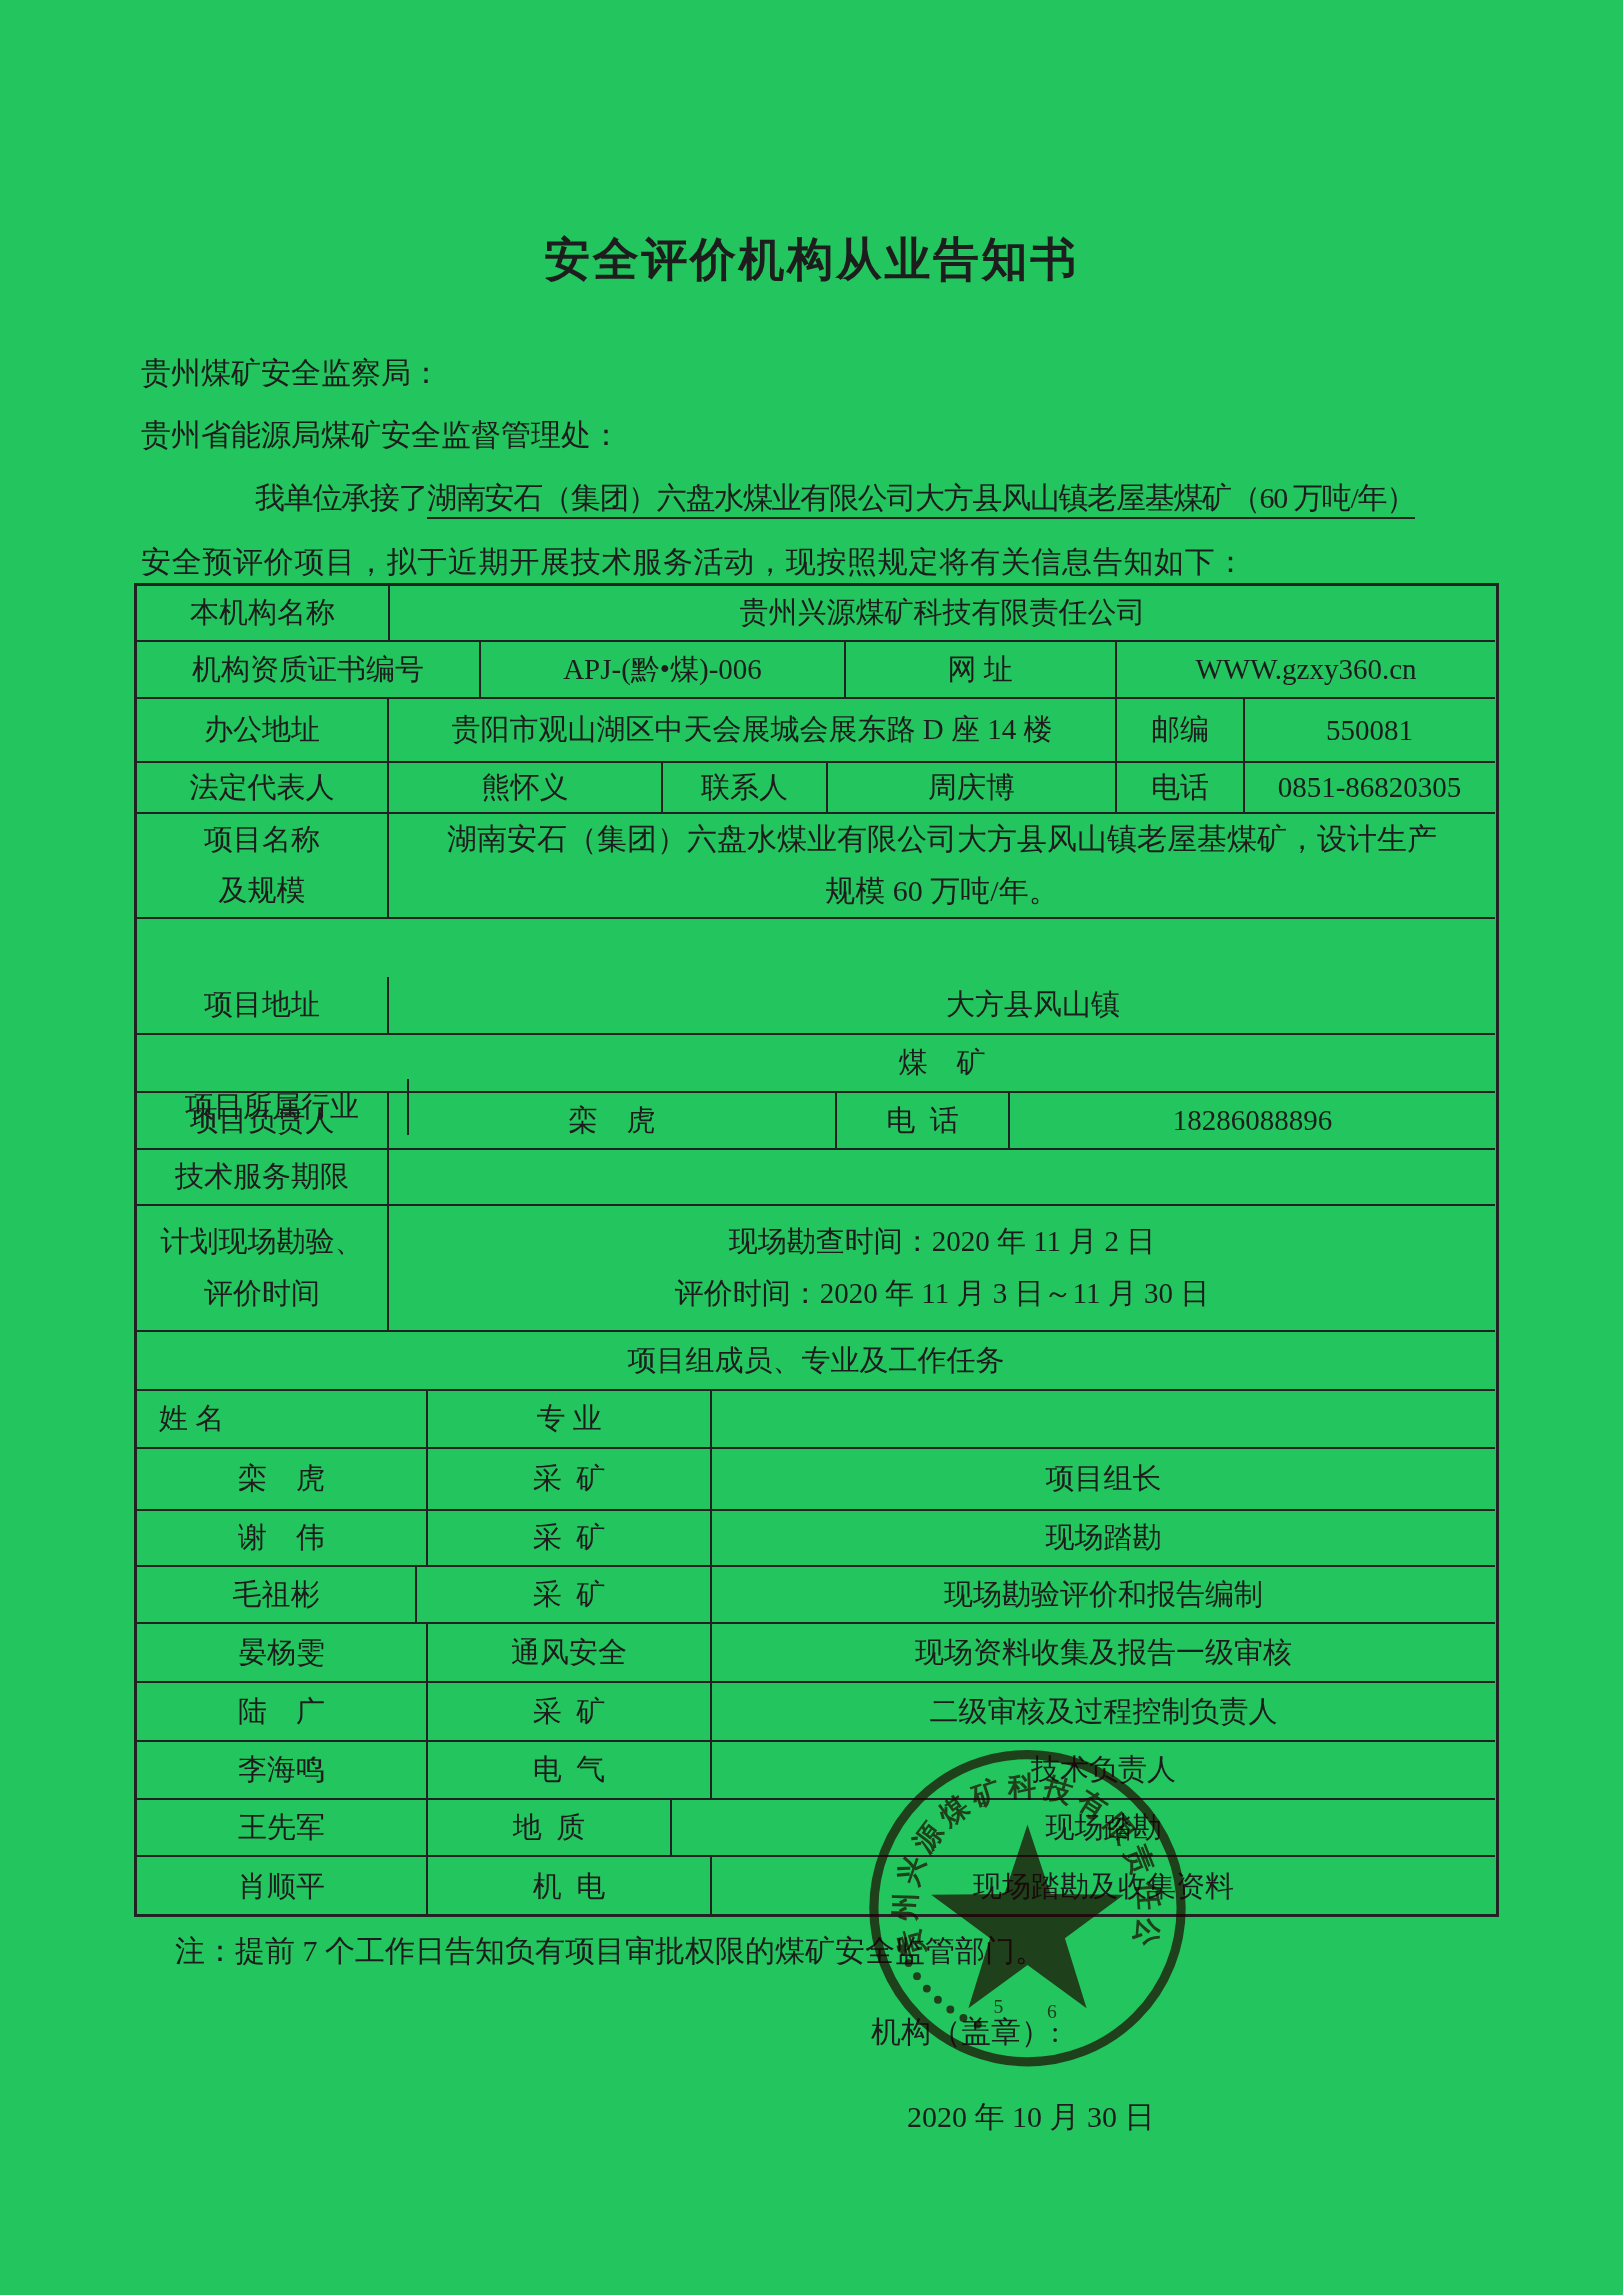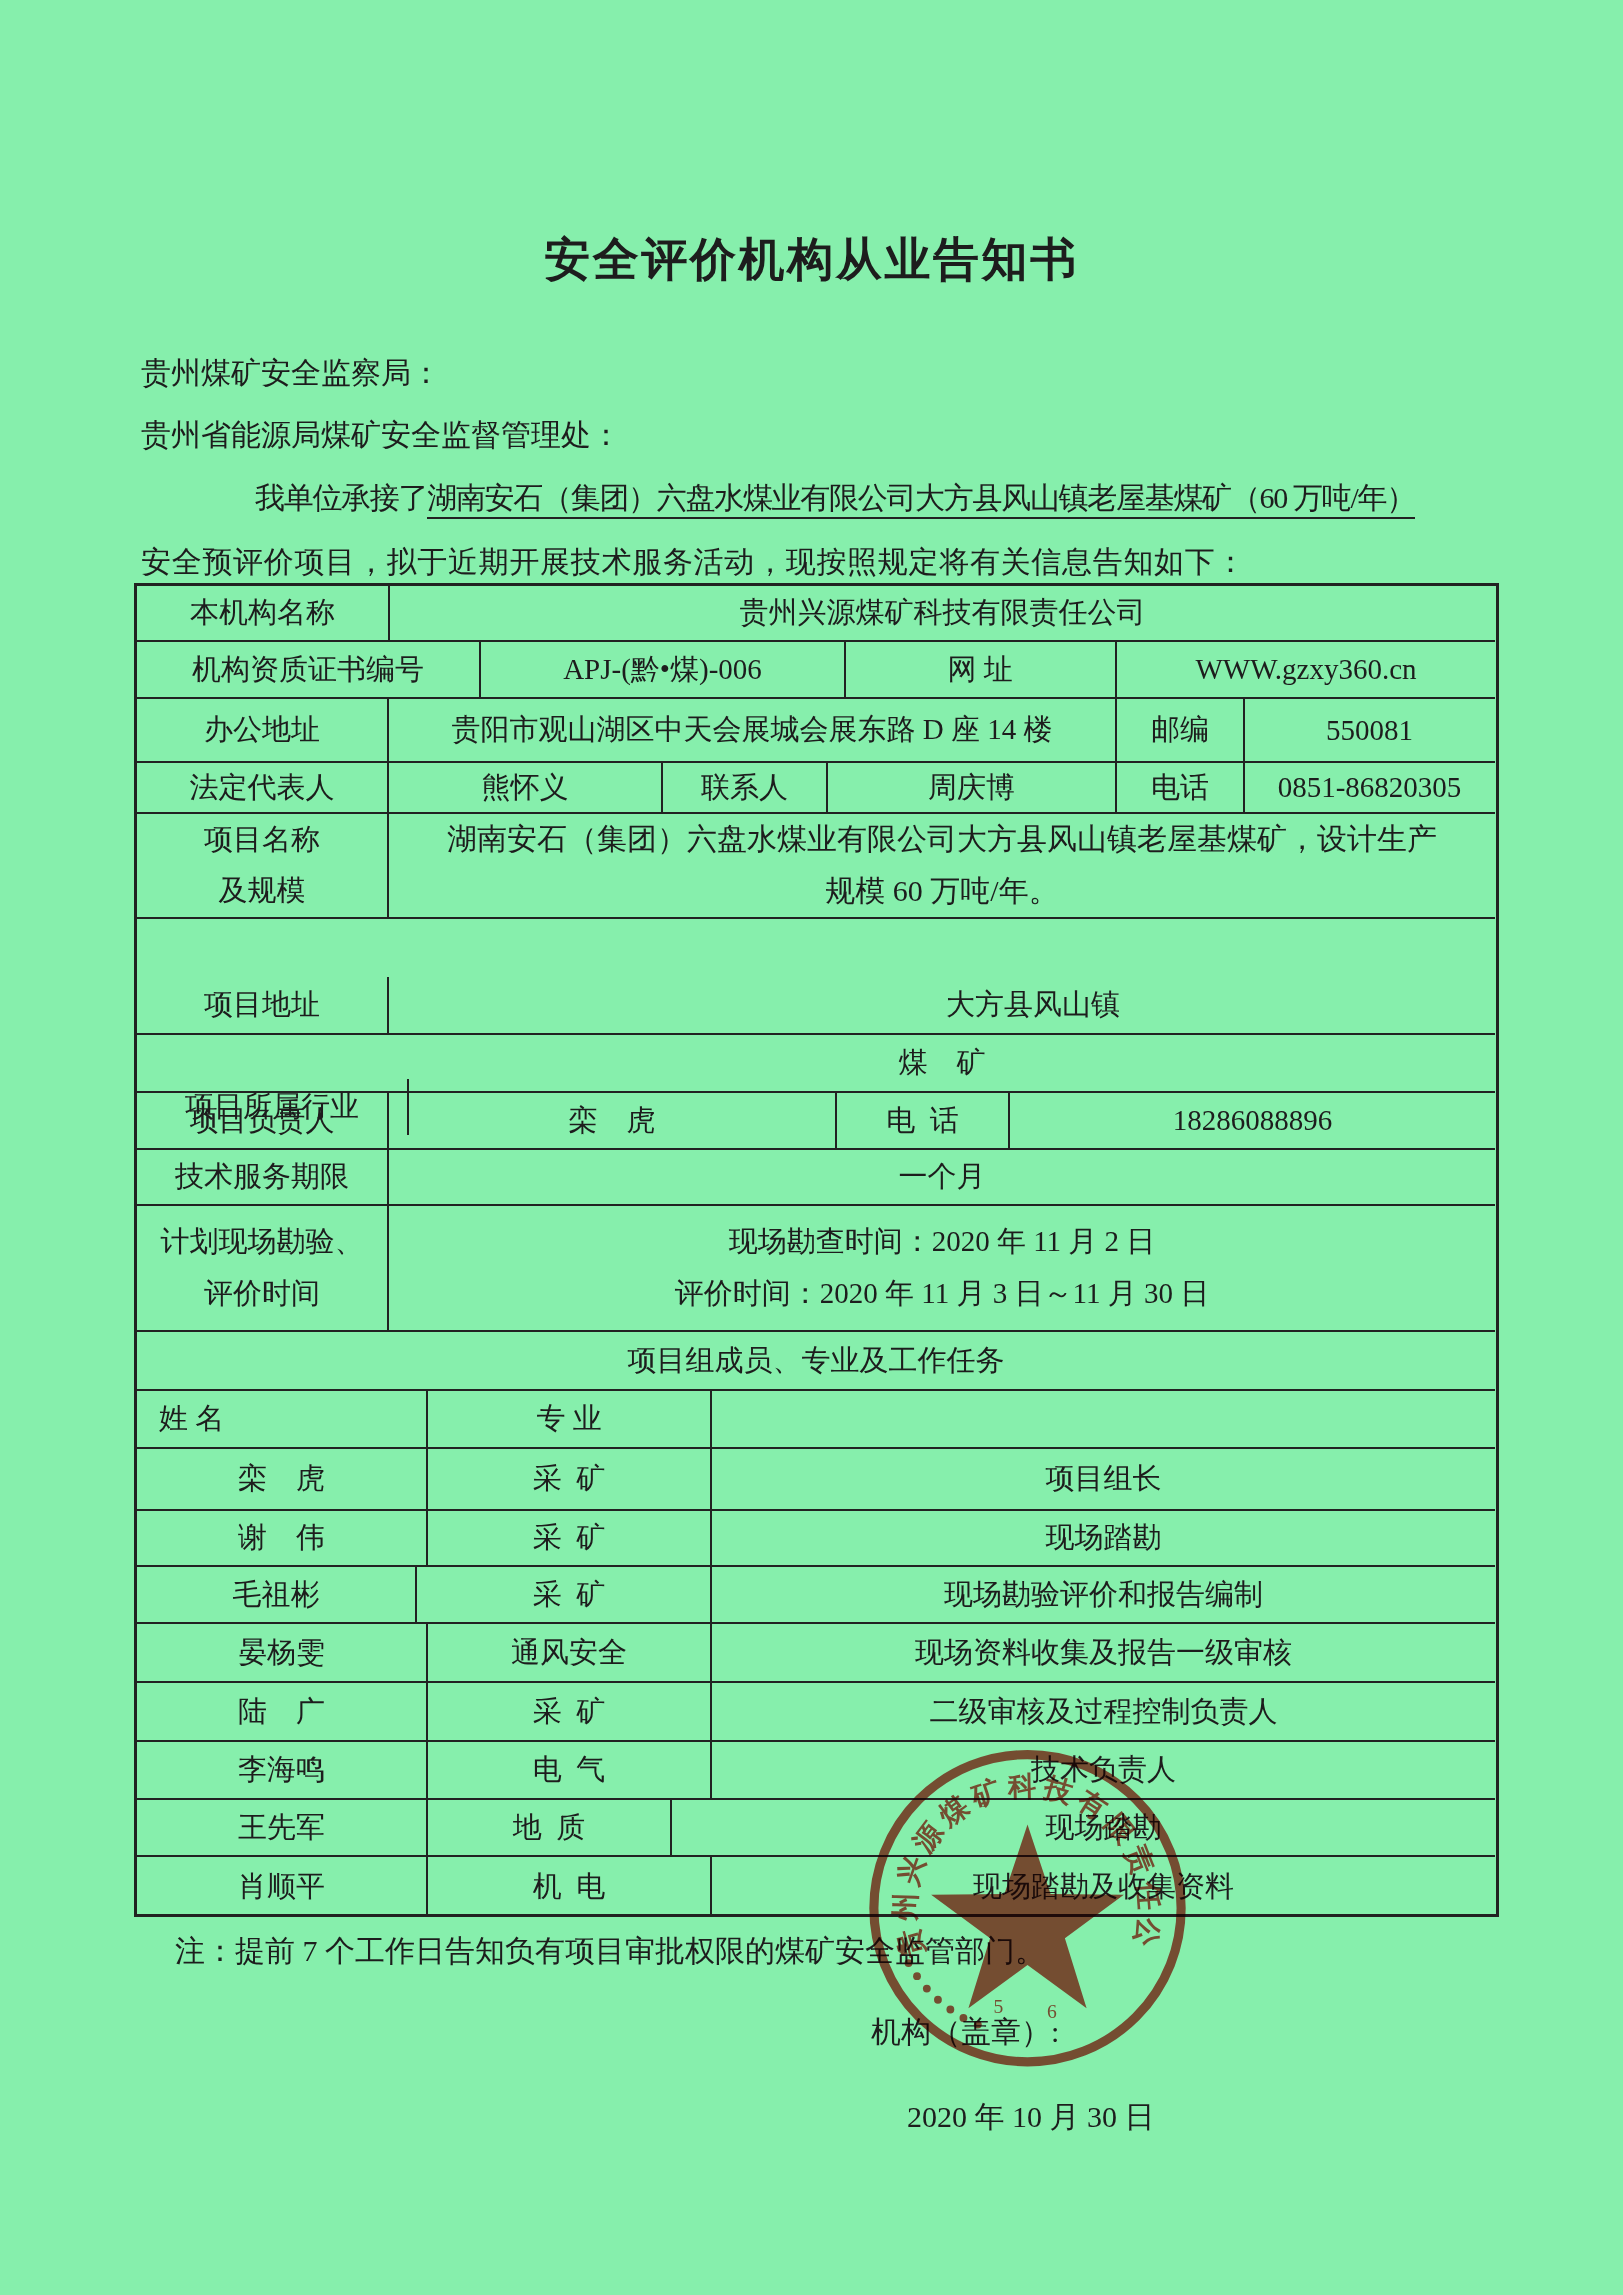--- a/index.html
+++ b/index.html
@@ -1,19 +1,19 @@
 <!DOCTYPE html>
 <html style="font-size:10.5px"><head>
 <meta charset="utf-8">
 <style>
   html,body{margin:0;padding:0;background:#888;}
   #page{
     position:relative;
     width:1623px;height:2295px;
-    background:#86efac;
+    background:#22c55e;
     font-family:"Liberation Serif","DejaVu Serif",serif;
     color:#1d1d1d;
     overflow:hidden;
   }
   .abs{position:absolute;}
   #doc-title{
     left:0;top:230px;width:1623px;height:59px;
     text-align:center;font-size:46px;font-weight:700;
     letter-spacing:2.6px;line-height:59px;
   }
@@ -141,21 +141,20 @@
         </div>
       <div class="tcell" style="left:252px;width:448px;white-space:pre;">栾    虎</div>
       <div class="tcell" style="left:700px;width:173px;white-space:pre;">电  话</div>
       <div class="tcell lastc" style="left:873px;width:485px;">18286088896</div>
     </div>
 
     <div class="trow" style="top:564px;height:56px;">
       <div class="tcell dist vcenter" style="left:0;width:252px;">
           <div class="dl">技术服务期限</div>
         </div>
-      <div class="tcell lastc" style="left:252px;width:1106px;">一个月</div>
     </div>
 
     <div class="trow" style="top:620px;height:126px;">
       <div class="tcell dist twoline" style="left:0;width:252px;">
         <div class="dl" style="padding:0 11.8px;">计划现场勘验、</div>
         <div class="dl" style="padding:0 36px;">评价时间</div>
       </div>
       <div class="tcell lastc twoline" style="left:252px;width:1106px;">
         <div class="ln">现场勘查时间：2020 年 11 月 2 日</div>
         <div class="ln">评价时间：2020 年 11 月 3 日～11 月 30 日</div>

